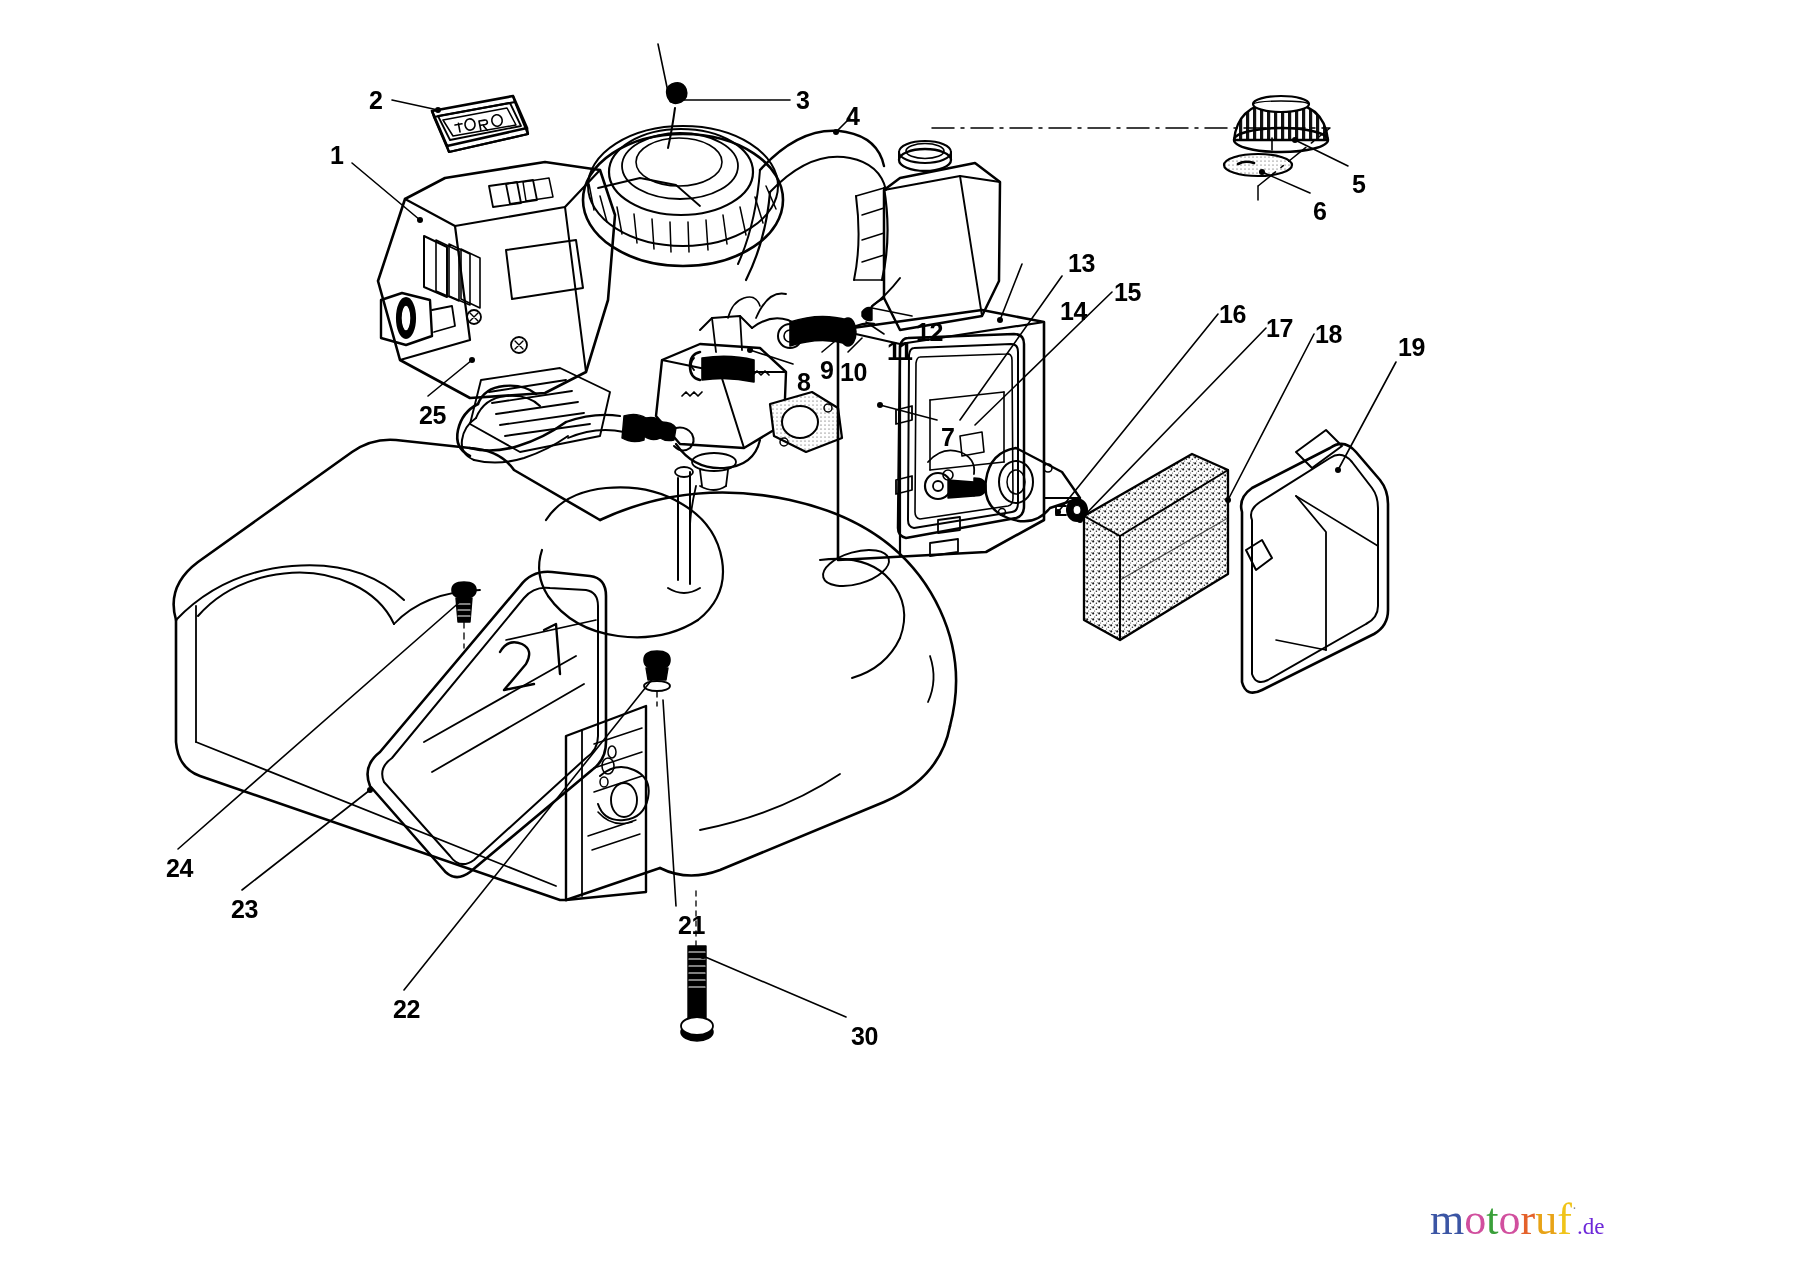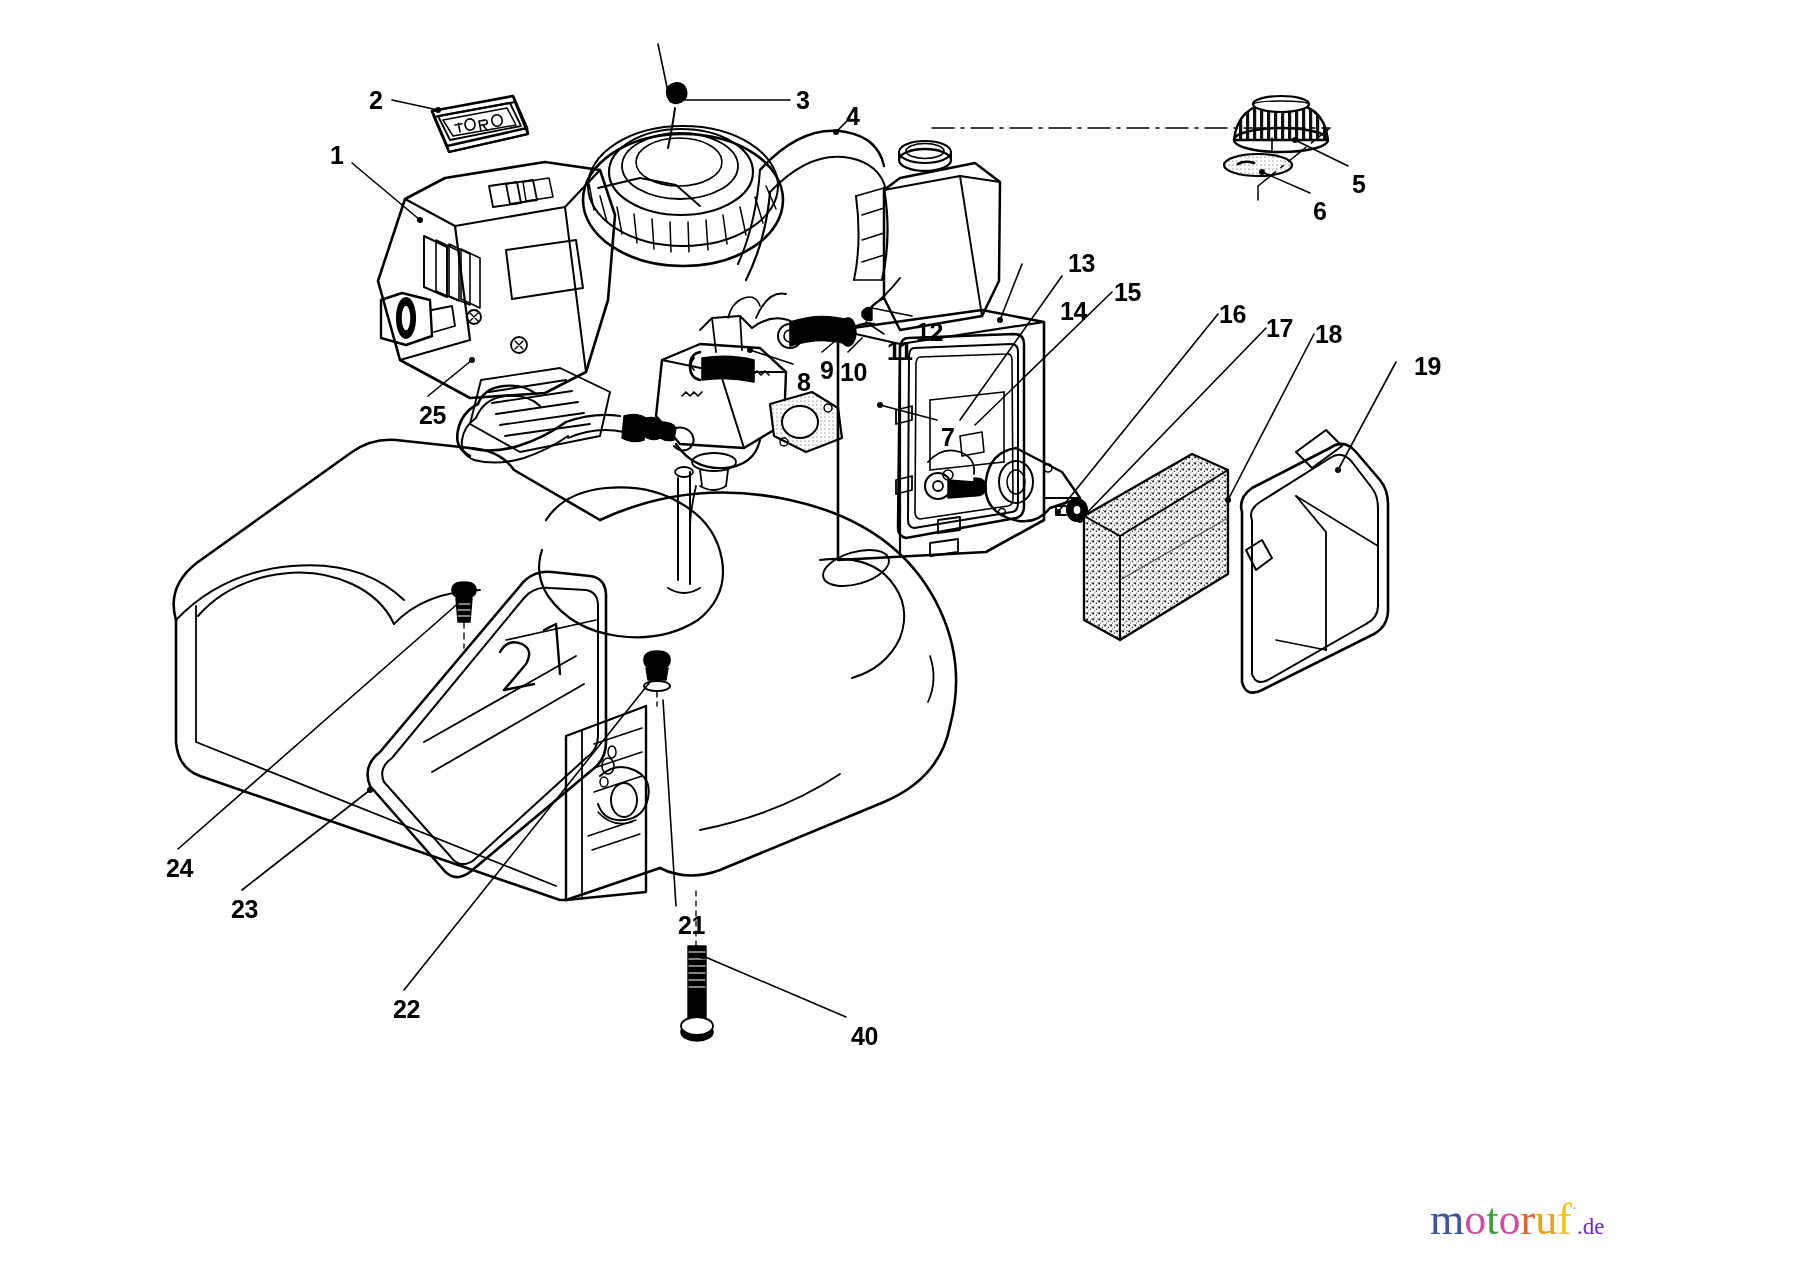--- a/index.html
+++ b/index.html
@@ -488,22 +488,22 @@
   <div class="callout-num" style="left:820px; top:358px;">9</div>
   <div class="callout-num" style="left:840px; top:360px;">10</div>
   <div class="callout-num" style="left:887px; top:339px;">11</div>
   <div class="callout-num" style="left:916px; top:320px;">12</div>
   <div class="callout-num" style="left:1068px; top:251px;">13</div>
   <div class="callout-num" style="left:1060px; top:263px;margin-top:36px;">14</div>
   <div class="callout-num" style="left:1114px; top:280px;text-align:center;">15</div>
   <div class="callout-num" style="left:1219px; top:302px;">16</div>
   <div class="callout-num" style="left:1266px; top:316px;">17</div>
   <div class="callout-num" style="left:1315px; top:322px;">18</div>
-  <div class="callout-num" style="left:1398px; top:354px;margin-left:16px;">19</div>
-  <div class="callout-num" style="left:851px; top:1024px;">40</div>
+  <div class="callout-num" style="left:1398px; top:335px;">19</div>
+  <div class="callout-num" style="left:851px; top:1024px;">30</div>
   <div class="callout-num" style="left:670px; top:913px;margin-left:8px;">21</div>
   <div class="callout-num" style="left:393px; top:997px;">22</div>
   <div class="callout-num" style="left:231px; top:897px;">23</div>
   <div class="callout-num" style="left:166px; top:856px;">24</div>
   <div class="callout-num" style="left:419px; top:403px;">25</div>
 
   <div class="watermark" style="left:1430px; top:1198px;">
     <span style="color:#3b55a4">m</span><span style="color:#d14f9e">o</span><span style="color:#3aa03a">t</span><span style="color:#d14f9e">o</span><span style="color:#e4612a">r</span><span style="color:#e8a317">u</span><span style="color:#f0c419">f</span><span class="wm-dot">˙</span><span class="wm-suffix">.de</span>
   </div>
 

